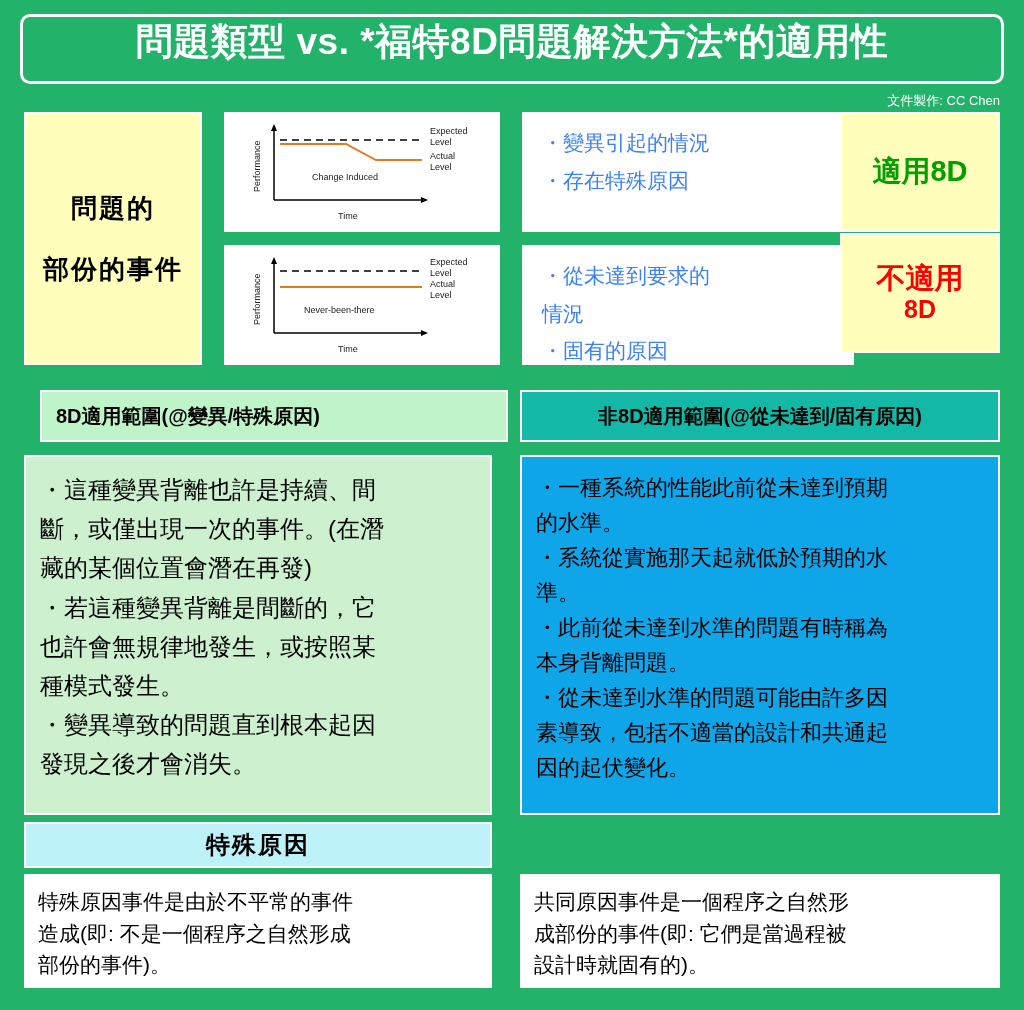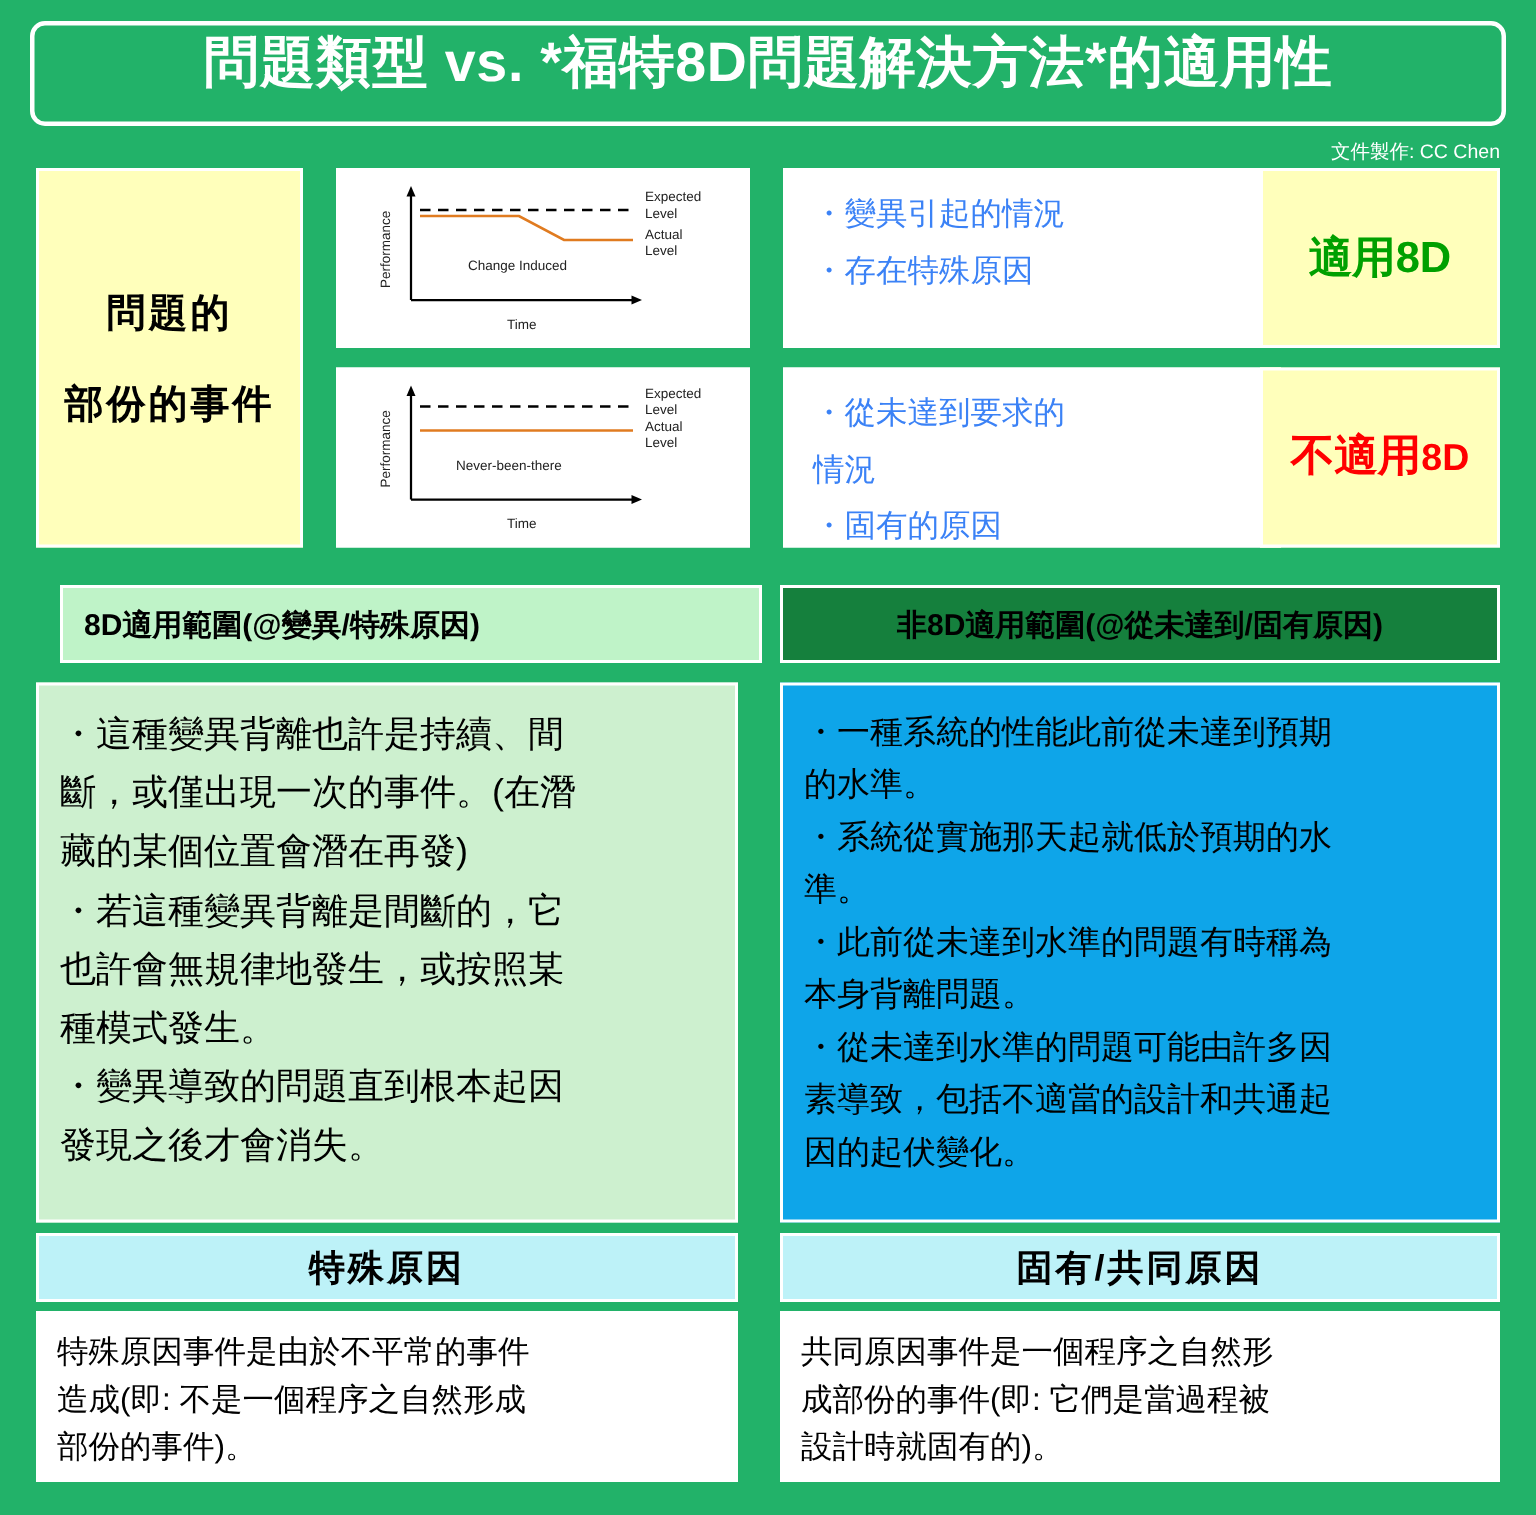--- a/index.html
+++ b/index.html
@@ -111,44 +111,44 @@
     text-align: center;
     font-weight: bold;
   }
   .verdict-box.yes {
     top: 112px; height: 120px;
     background: #ffffbb;
     color: #00a000;
     font-size: 29px;
   }
   .verdict-box.no {
-    top: 245px; height: 120px;
+    top: 233px; height: 120px;
     background: #ffffbb;
     color: #ff0000;
     font-size: 29px;
-    flex-direction: row;
+    flex-direction: column;
     line-height: 1.15;
   }
   .verdict-box.no .small { font-size: 25px; }
 
   
   .hdr {
     position: absolute;
     height: 52px;
     box-sizing: border-box;
     border: 2px solid #ffffff;
     display: flex;
     align-items: center;
     padding-left: 14px;
     font-size: 20px;
     font-weight: bold;
     color: #000000;
   }
   .hdr.left  { left: 24px;  top: 390px; width: 468px; background: #bff3c8; margin-left: 16px; }
-  .hdr.right { left: 520px; top: 390px; width: 480px; background: #15803d; justify-content: center; padding-left: 0; }
+  .hdr.right { left: 520px; top: 390px; width: 480px; background: #14b8a6; justify-content: center; padding-left: 0; }
 
   
   .panel {
     position: absolute;
     top: 455px;
     height: 360px;
     box-sizing: border-box;
     border: 2px solid #ffffff;
     padding: 14px 14px 10px 14px;
     color: #000000;
@@ -294,23 +294,20 @@
     <p>・此前從未達到水準的問題有時稱為</p>
     <p>本身背離問題。</p>
     <p>・從未達到水準的問題可能由許多因</p>
     <p>素導致，包括不適當的設計和共通起</p>
     <p>因的起伏變化。</p>
   </div>
 
   <div class="cause-hdr left">
     <span>特殊原因</span>
   </div>
-  <div class="cause-hdr right">
-    <span>固有/共同原因</span>
-  </div>
 
   <div class="cause-body left">
     <div>特殊原因事件是由於不平常的事件</div>
     <div>造成(即: 不是一個程序之自然形成</div>
     <div>部份的事件)。</div>
   </div>
   <div class="cause-body right">
     <div>共同原因事件是一個程序之自然形</div>
     <div>成部份的事件(即: 它們是當過程被</div>
     <div>設計時就固有的)。</div>

